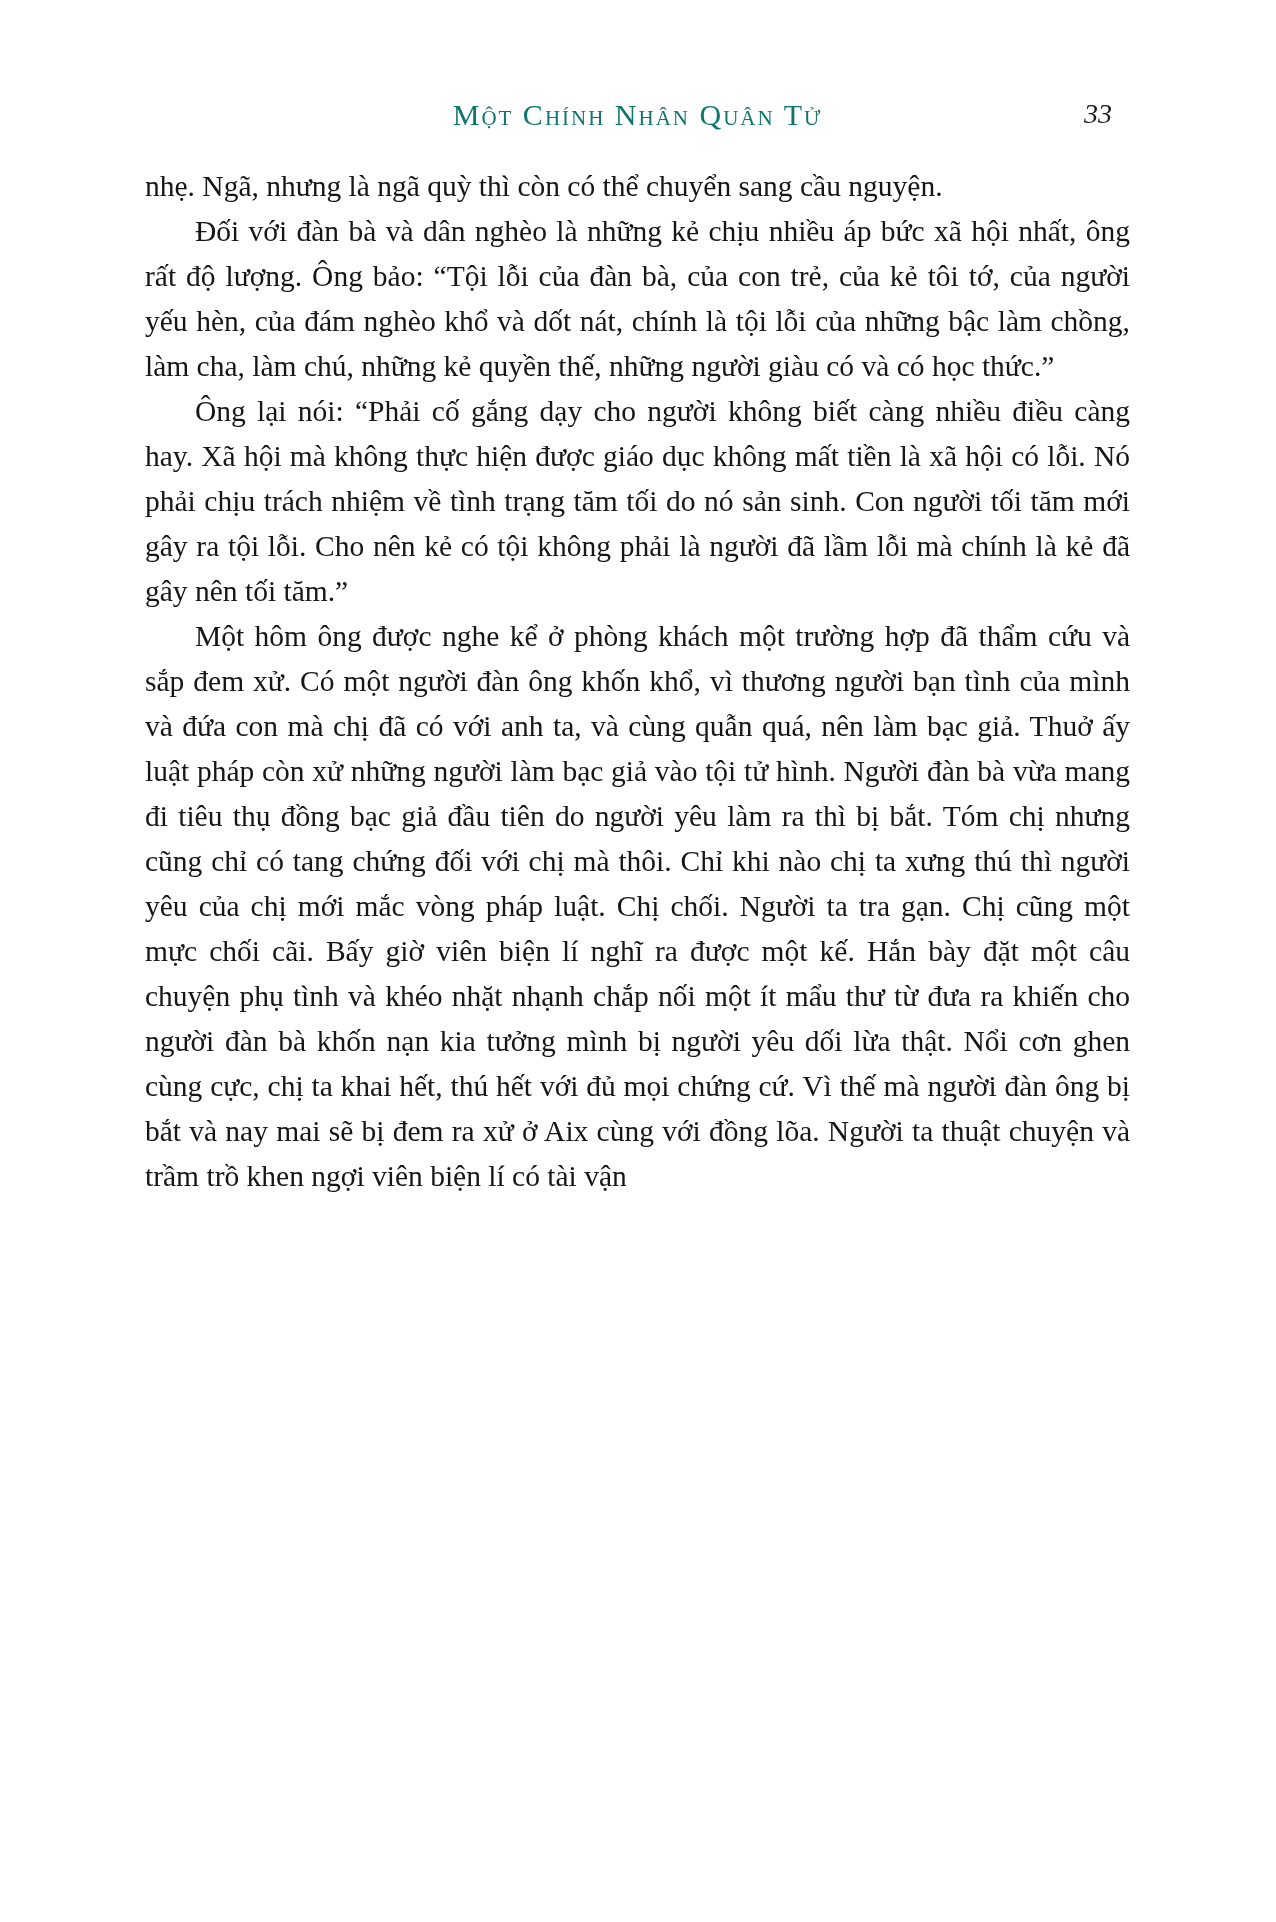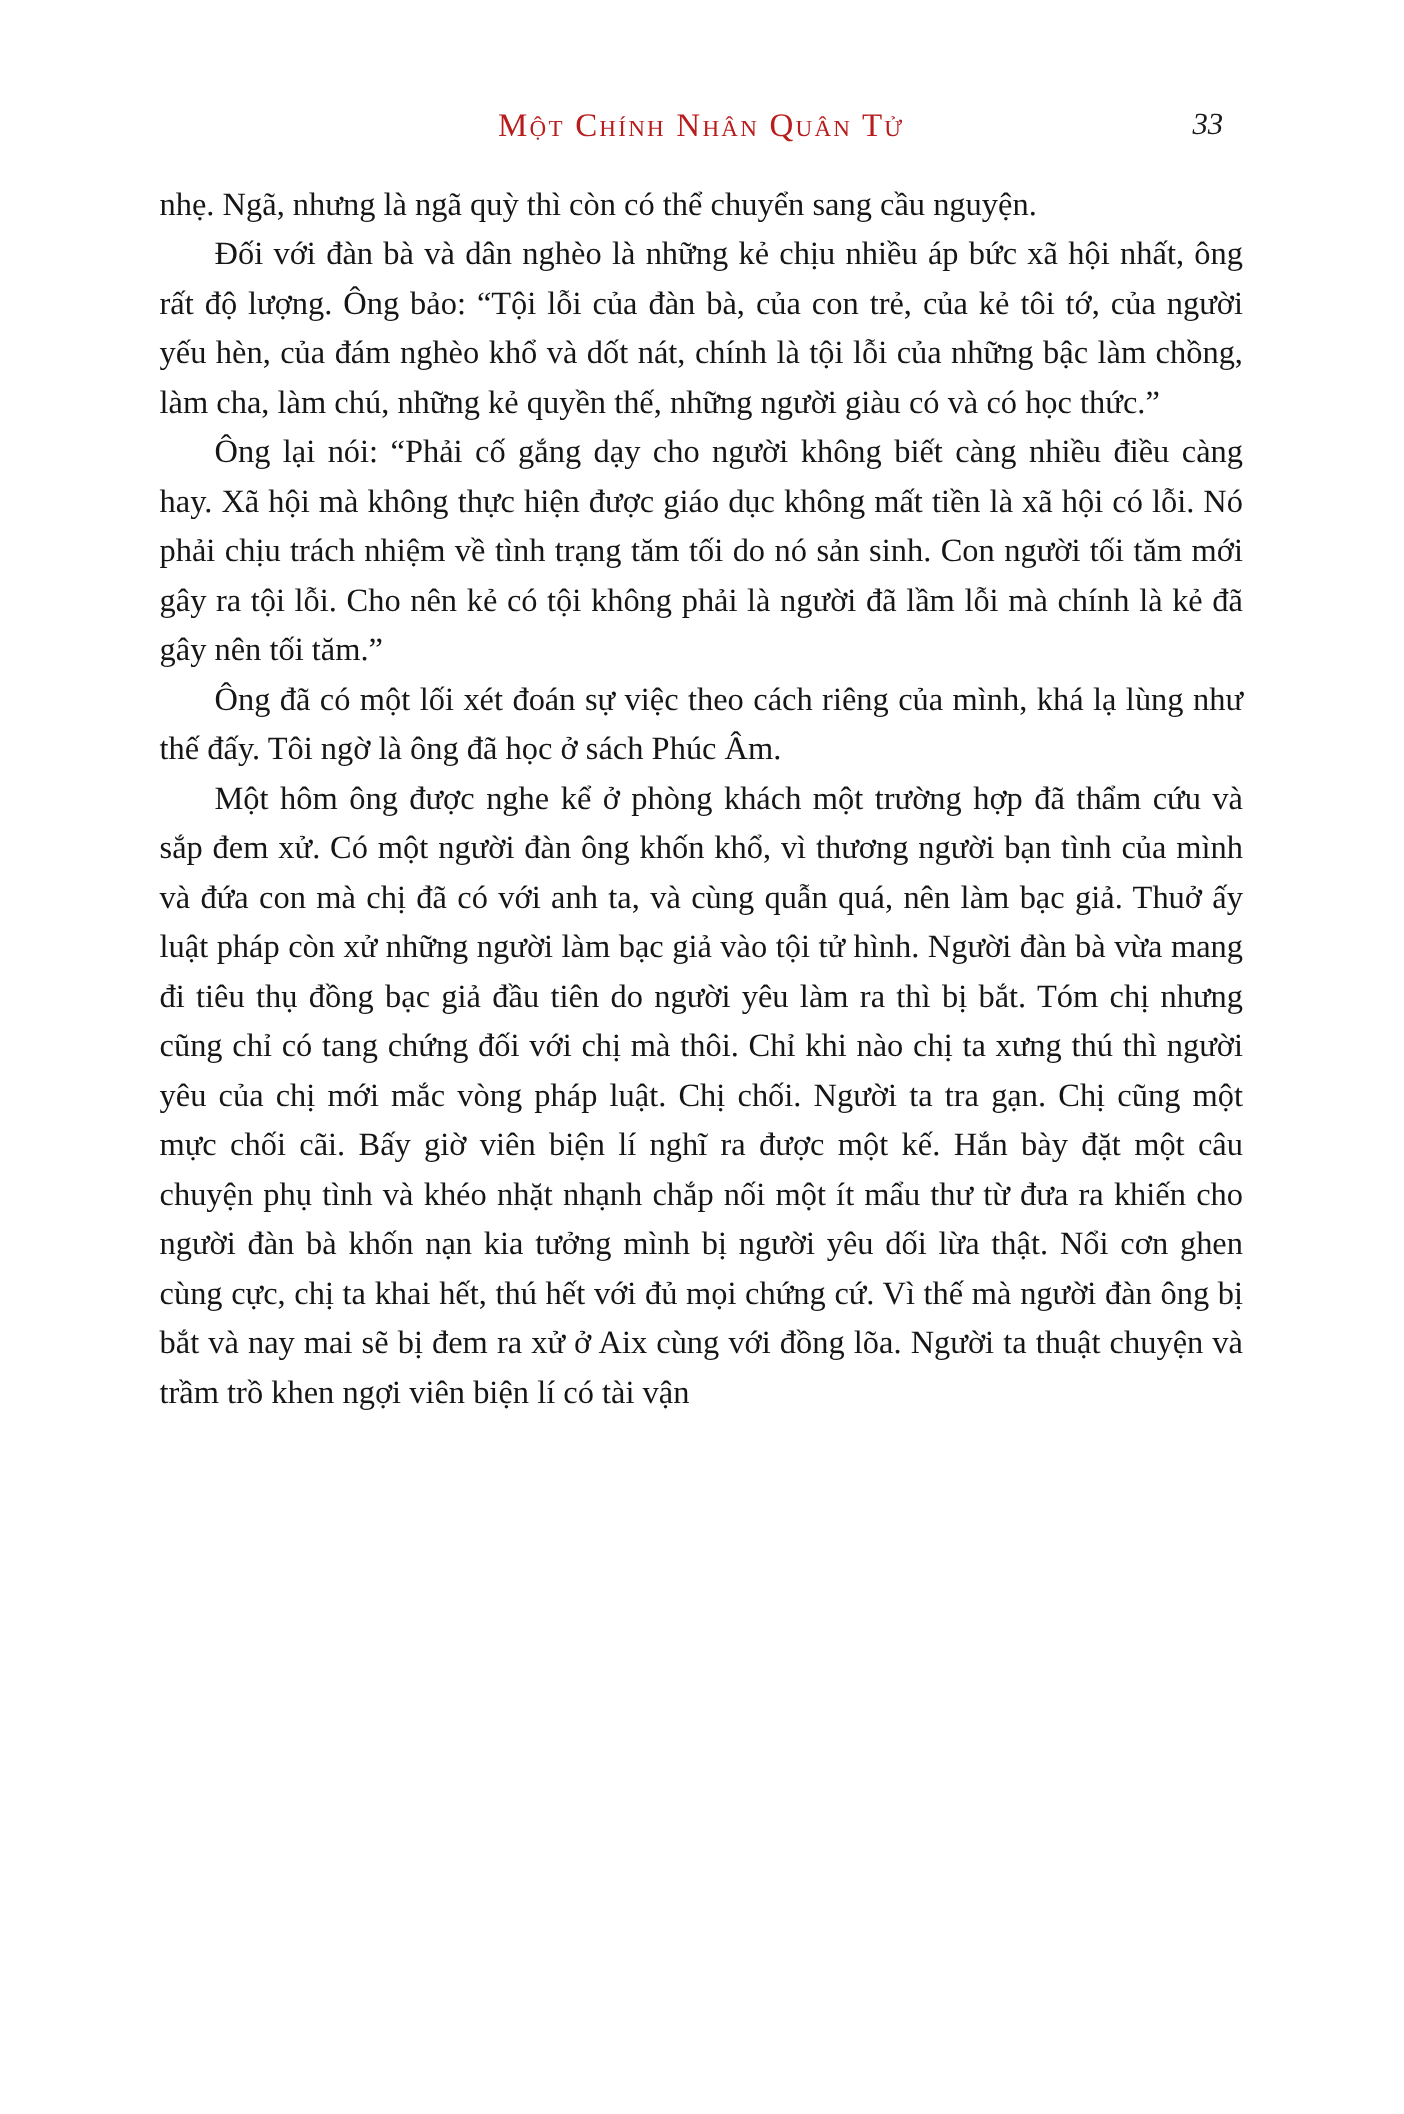--- a/index.html
+++ b/index.html
@@ -25,21 +25,21 @@
     margin-bottom: 22px;
   }
   .running-title {
     position: absolute;
     left: 0;
     right: 0;
     text-align: center;
     font-variant: small-caps;
     font-size: 30px;
     letter-spacing: 2px;
-    color: #b91c1c;
+    color: #0f766e;
     white-space: nowrap;
   }
   .page-number {
     position: absolute;
     right: 18px;
     top: 0;
     font-style: italic;
     font-size: 28px;
     color: #1b1b1b;
   }
@@ -63,16 +63,15 @@
 <div class="page">
   <header class="page-header">
     <div class="running-title">Một Chính Nhân Quân Tử</div>
     <div class="page-number">33</div>
   </header>
   <main class="body-text">
 
   <p class="para no-indent">nhẹ. Ngã, nhưng là ngã quỳ thì còn có thể chuyển sang cầu nguyện.</p>
       <p class="para">Đối với đàn bà và dân nghèo là những kẻ chịu nhiều áp bức xã hội nhất, ông rất độ lượng. Ông bảo: “Tội lỗi của đàn bà, của con trẻ, của kẻ tôi tớ, của người yếu hèn, của đám nghèo khổ và dốt nát, chính là tội lỗi của những bậc làm chồng, làm cha, làm chú, những kẻ quyền thế, những người giàu có và có học thức.”</p>
       <p class="para">Ông lại nói: “Phải cố gắng dạy cho người không biết càng nhiều điều càng hay. Xã hội mà không thực hiện được giáo dục không mất tiền là xã hội có lỗi. Nó phải chịu trách nhiệm về tình trạng tăm tối do nó sản sinh. Con người tối tăm mới gây ra tội lỗi. Cho nên kẻ có tội không phải là người đã lầm lỗi mà chính là kẻ đã gây nên tối tăm.”</p>
-      <p class="para">Ông đã có một lối xét đoán sự việc theo cách riêng của mình, khá lạ lùng như thế đấy. Tôi ngờ là ông đã học ở sách Phúc Âm.</p>
       <p class="para">Một hôm ông được nghe kể ở phòng khách một trường hợp đã thẩm cứu và sắp đem xử. Có một người đàn ông khốn khổ, vì thương người bạn tình của mình và đứa con mà chị đã có với anh ta, và cùng quẫn quá, nên làm bạc giả. Thuở ấy luật pháp còn xử những người làm bạc giả vào tội tử hình. Người đàn bà vừa mang đi tiêu thụ đồng bạc giả đầu tiên do người yêu làm ra thì bị bắt. Tóm chị nhưng cũng chỉ có tang chứng đối với chị mà thôi. Chỉ khi nào chị ta xưng thú thì người yêu của chị mới mắc vòng pháp luật. Chị chối. Người ta tra gạn. Chị cũng một mực chối cãi. Bấy giờ viên biện lí nghĩ ra được một kế. Hắn bày đặt một câu chuyện phụ tình và khéo nhặt nhạnh chắp nối một ít mẩu thư từ đưa ra khiến cho người đàn bà khốn nạn kia tưởng mình bị người yêu dối lừa thật. Nổi cơn ghen cùng cực, chị ta khai hết, thú hết với đủ mọi chứng cứ. Vì thế mà người đàn ông bị bắt và nay mai sẽ bị đem ra xử ở Aix cùng với đồng lõa. Người ta thuật chuyện và trầm trồ khen ngợi viên biện lí có tài vận</p>
     </main>
 </div>
 
 </body></html>

